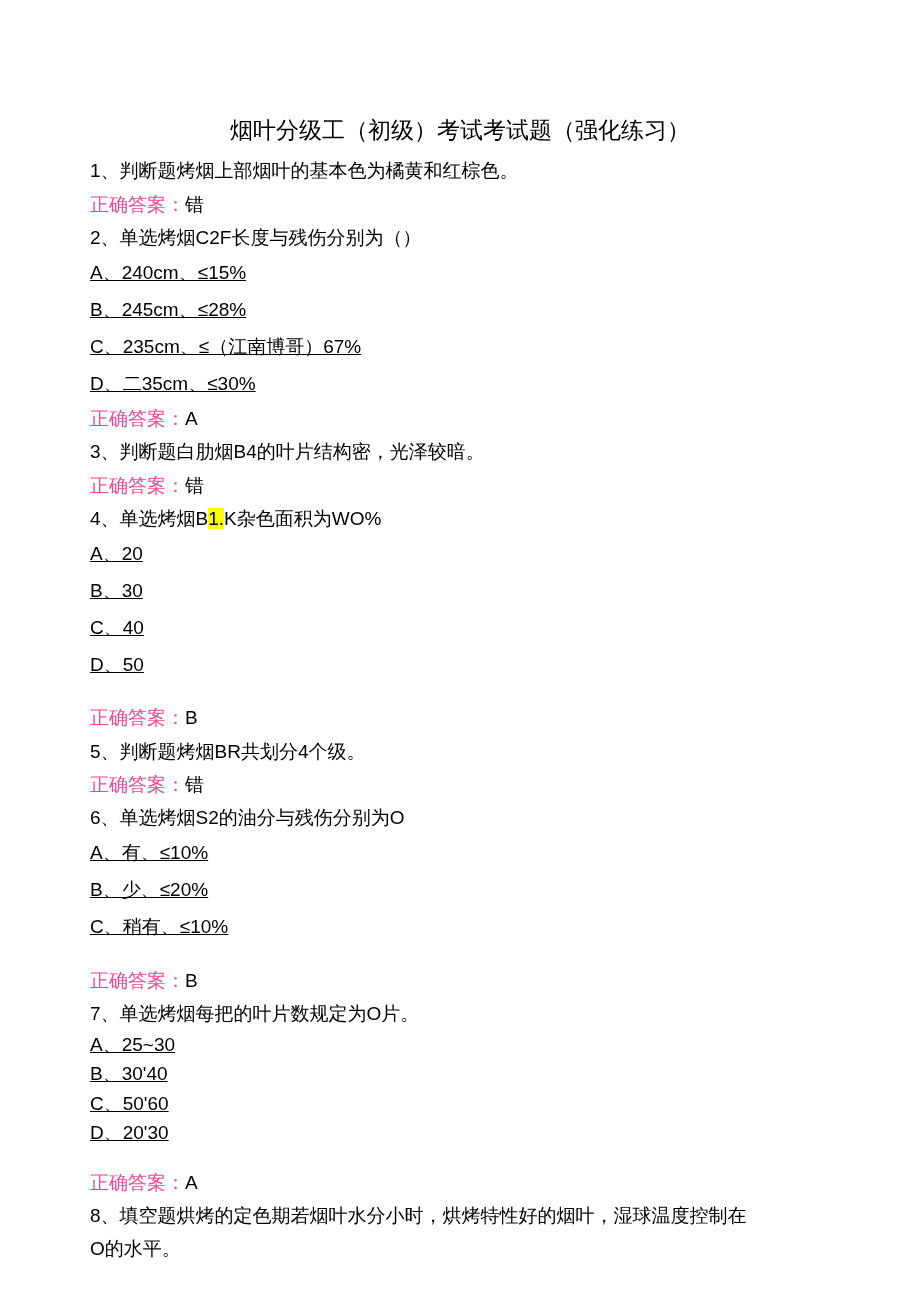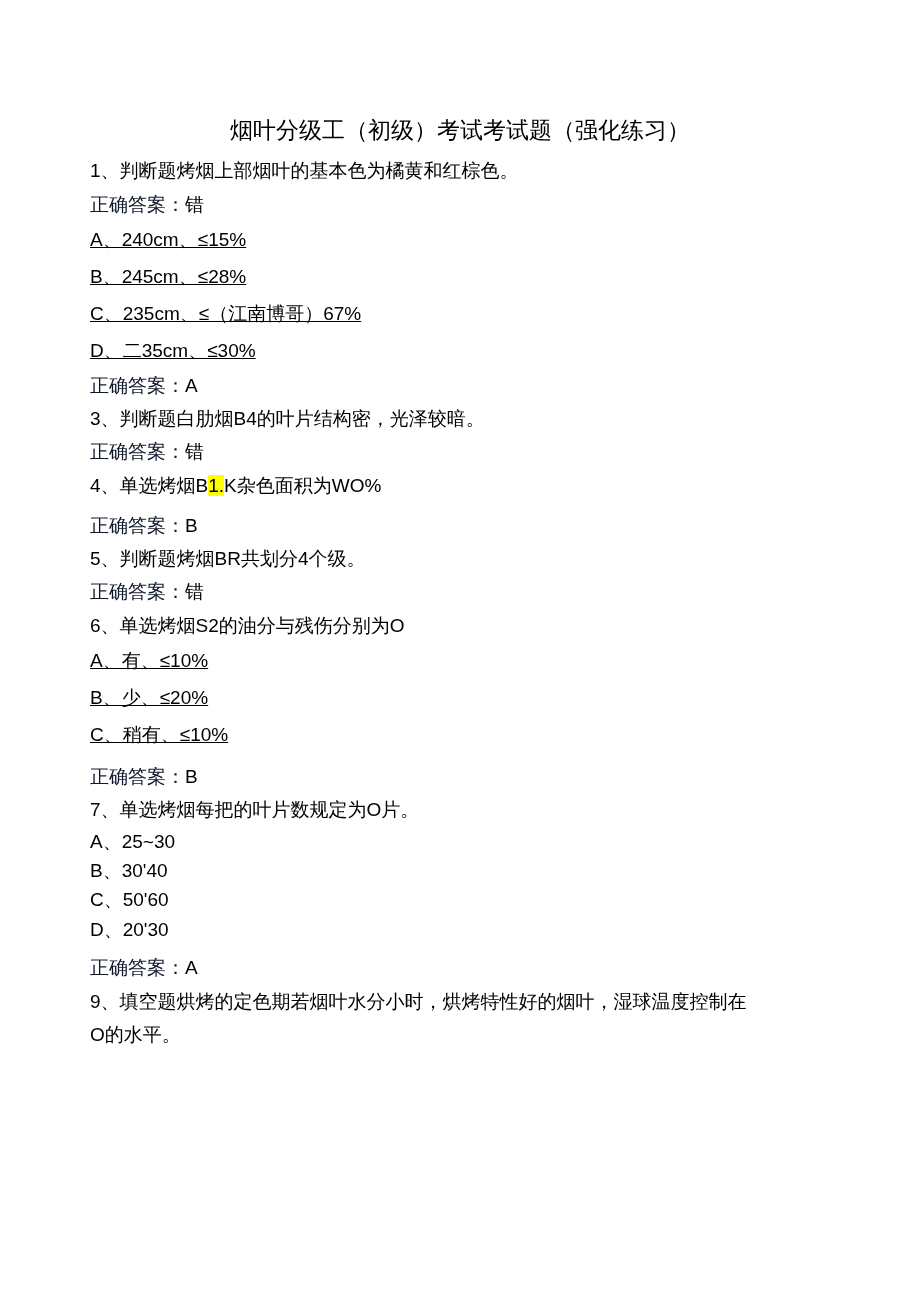--- a/index.html
+++ b/index.html
@@ -17,69 +17,77 @@
   }
   .title {
     text-align: center;
     font-size: 23px;
     margin-bottom: 4px;
   }
   .line {
     margin: 0;
   }
   .answer-label {
-    color: #0f172a;
+    color: #ec4899;
   }
   .answer-value {
     color: #000000;
   }
   .hl {
     background-color: #ffff00;
   }
   .spaced {
-    margin-top: 7px;
+    margin-top: 18px;
   }
   .opt-block .line {
     line-height: 1.95;
     text-decoration: underline;
   }
   .tight .line {
     line-height: 1.55;
+    text-decoration: underline;
   }
 </style>
 </head>
 <body>
 
 <div class="page">
 
   <div class="title">烟叶分级工（初级）考试考试题（强化练习）</div>
 
   <p class="line">1、判断题烤烟上部烟叶的基本色为橘黄和红棕色。</p>
   <p class="line">
     <span class="answer-label">正确答案：</span><span class="answer-value">错</span>
   </p>
 
+  <p class="line">2、单选烤烟C2F长度与残伤分别为（）</p>
   <div class="opt-block">
     <p class="line">A、240cm、≤15%</p>
     <p class="line">B、245cm、≤28%</p>
     <p class="line">C、235cm、≤（江南博哥）67%</p>
     <p class="line">D、二35cm、≤30%</p>
   </div>
   <p class="line">
     <span class="answer-label">正确答案：</span><span class="answer-value">A</span>
   </p>
 
   <p class="line">3、判断题白肋烟B4的叶片结构密，光泽较暗。</p>
   <p class="line">
     <span class="answer-label">正确答案：</span><span class="answer-value">错</span>
   </p>
 
   <p class="line">
     <span>4、单选烤烟B</span><span class="hl">1.</span><span>K杂色面积为WO%</span>
   </p>
+  <div class="opt-block">
+    <p class="line">A、20</p>
+    <p class="line">B、30</p>
+    <p class="line">C、40</p>
+    <p class="line">D、50</p>
+  </div>
   <p class="line spaced">
     <span class="answer-label">正确答案：</span><span class="answer-value">B</span>
   </p>
 
   <p class="line">5、判断题烤烟BR共划分4个级。</p>
   <p class="line">
     <span class="answer-label">正确答案：</span><span class="answer-value">错</span>
   </p>
 
   <p class="line">6、单选烤烟S2的油分与残伤分别为O</p>
@@ -96,16 +104,16 @@
   <div class="tight">
     <p class="line">A、25~30</p>
     <p class="line">B、30'40</p>
     <p class="line">C、50'60</p>
     <p class="line">D、20'30</p>
   </div>
   <p class="line spaced">
     <span class="answer-label">正确答案：</span><span class="answer-value">A</span>
   </p>
 
-  <p class="line">9、填空题烘烤的定色期若烟叶水分小时，烘烤特性好的烟叶，湿球温度控制在</p>
+  <p class="line">8、填空题烘烤的定色期若烟叶水分小时，烘烤特性好的烟叶，湿球温度控制在</p>
   <p class="line">O的水平。</p>
 
 </div>
 
 </body></html>

